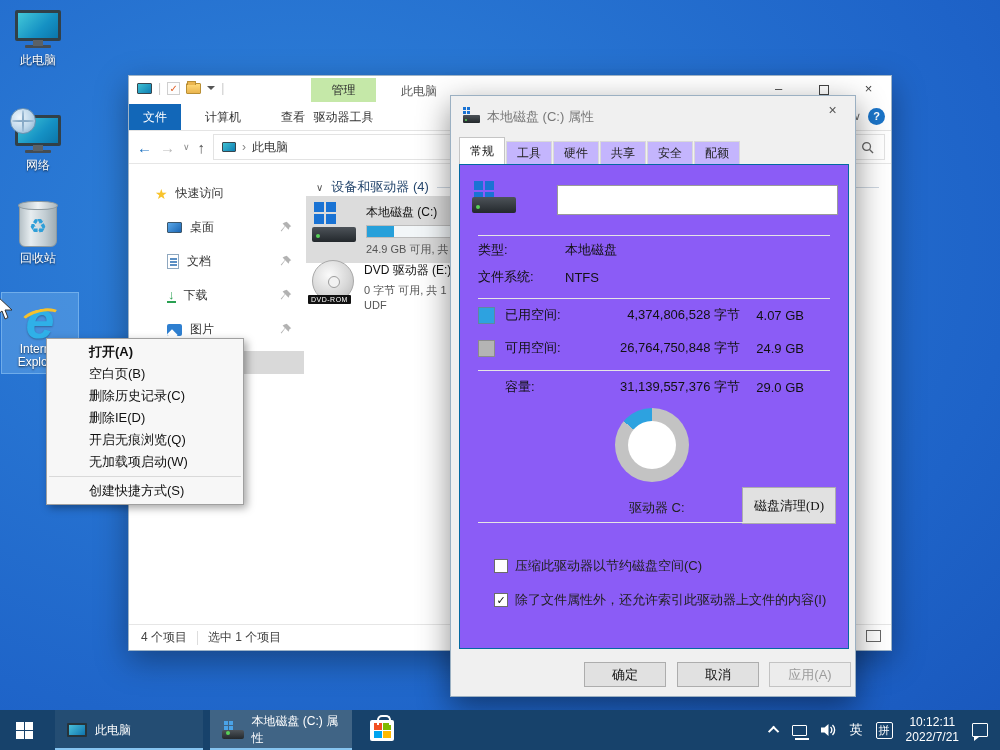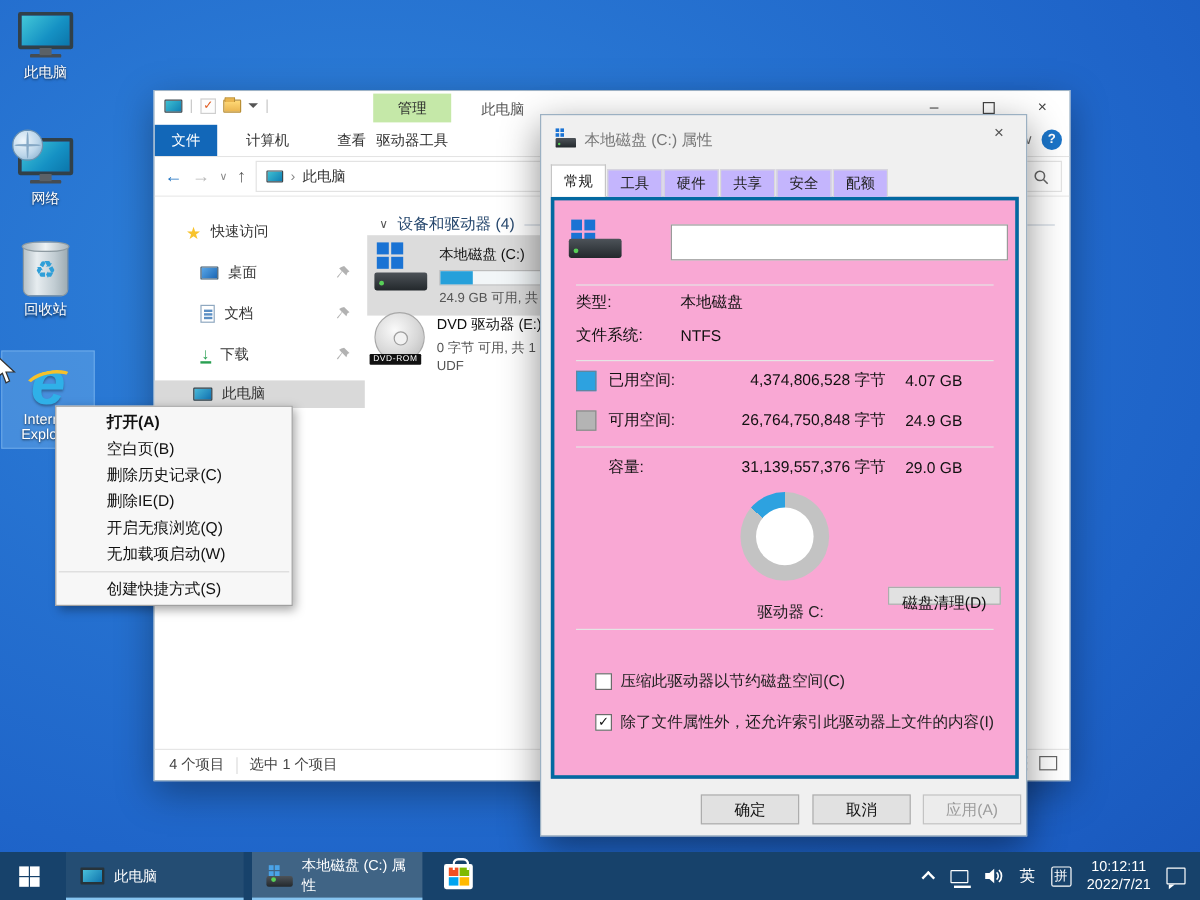--- a/index.html
+++ b/index.html
@@ -124,39 +124,39 @@
   .dlg-title { height:38px; position:relative; }
   .dlg-title .ttxt { position:absolute; left:36px; top:12px; font-size:13px; color:#777; }
   .dlg-ico { position:absolute; left:12px; top:12px; width:18px; height:15px; }
   .dlg-ico .hdd { width:17px; height:8px; bottom:0; border-radius:1px; }
   .dlg-ico .hdd:before { width:2px; height:2px; left:2px; bottom:2px; }
   .dlg-ico .winflag { width:8px; height:8px; grid-template-columns:3px 3px; grid-template-rows:3px 3px; gap:1px; top:-1px; left:0; }
   .dlg-close { position:absolute; right:0; top:0; width:45px; height:30px; text-align:center; line-height:28px; font-size:14px; color:#555; }
   .dlg-tabs { position:absolute; left:8px; top:40px; display:flex; align-items:flex-end; height:28px; z-index:2; }
   .dtab { height:23px; line-height:22px; padding:0 10px; font-size:12px; border:1px solid #d9d9d9; border-bottom:none; background:#c4b5fd; margin-right:1px; color:#222; }
   .dtab.active { height:27px; line-height:26px; background:#fff; border-color:#c5c5c5; position:relative; }
-  .dlg-page { position:absolute; left:8px; top:68px; width:390px; height:485px; background:#f9a8d4; border:3px solid #0369a1; }
+  .dlg-page { position:absolute; left:8px; top:68px; width:390px; height:485px; background:#8b5cf6; border:1px solid #0369a1; }
   .prow { position:absolute; left:0; right:0; display:flex; align-items:center; padding:0 18px; font-size:13px; color:#111; }
   .plabel { width:87px; }
   .drive-big { position:absolute; left:12px; top:16px; width:48px; height:34px; }
   .drive-big .hdd { width:44px; height:16px; }
   .drive-big .winflag { width:20px; height:20px; grid-template-columns:9px 9px; grid-template-rows:9px 9px; gap:1.5px; }
   .labelbox { position:absolute; left:97px; top:20px; width:281px; height:30px; border:1px solid #9a9a9a; background:#fff; font-size:13px; padding:0 6px; font-family:inherit; }
   .hr { position:absolute; left:18px; right:18px; height:1px; background:#e5e5e5; }
   .swatch { width:17px; height:17px; margin-right:10px; flex:0 0 auto; }
   .sw-used { background:#2da2e0; border:1px solid #5f87a0; }
   .sw-free { background:#b4b4b4; border:1px solid #8b8b8b; }
   .sp-label { width:70px; }
   .sp-bytes { flex:1; text-align:right; }
   .sp-size { width:90px; text-align:right; padding-right:26px; }
   .donut { position:absolute; left:155px; top:243px; width:74px; height:74px; border-radius:50%; }
   .donut:before { content:""; position:absolute; left:13px; top:13px; width:48px; height:48px; border-radius:50%; background:#fff; }
   .drive-c-label { position:absolute; left:169px; top:334px; font-size:13px; }
   .btn { border:1px solid #adadad; background:#e1e1e1; font-size:13px; text-align:center; color:#111; font-family:inherit; }
-  .cleanup { position:absolute; right:12px; top:322px; width:94px; height:15px; line-height:25px; }
+  .cleanup { position:absolute; right:12px; top:322px; width:94px; height:37px; line-height:25px;font-family:Liberation Serif, serif; }
   .cbrow { position:absolute; left:34px; right:10px; display:flex; align-items:center; gap:7px; font-size:13px; }
   .cbox { width:14px; height:14px; border:1px solid #6b6b6b; background:#fff; flex:0 0 auto; text-align:center; line-height:13px; font-size:11px; color:#111; }
   .dlg-footer { position:absolute; left:0; right:0; bottom:0; height:49px; }
   .fbtn { position:absolute; top:15px; width:82px; height:25px; line-height:23px; }
   .fbtn.disabled { color:#9c9c9c; background:#ececec; border-color:#c3c3c3; }
 
   
   .taskbar { position:absolute; left:0; right:0; bottom:0; height:40px; background:#17426b; z-index:30; display:flex; align-items:stretch; }
   .startbtn { width:48px; display:flex; align-items:center; justify-content:center; }
   .startlogo { display:grid; grid-template-columns:8px 8px; grid-template-rows:8px 8px; gap:1px; }
@@ -270,20 +270,27 @@
             <path d="M9 1l6 6-2.2 1-1.3 3.5L7 7 2 14l-1-1 5.5-6.3L3.5 3.3 6 2z" fill="#8a8a8a"></path>
           </svg>
       </div>
       <div class="side-row indent">
         <div class="sic-dl">↓</div>
         <span>下载</span>
         <svg class="pin" viewBox="0 0 16 16">
             <path d="M9 1l6 6-2.2 1-1.3 3.5L7 7 2 14l-1-1 5.5-6.3L3.5 3.3 6 2z" fill="#8a8a8a"></path>
           </svg>
       </div>
+      <div class="side-row indent">
+        <div class="sic-pic"></div>
+        <span>图片</span>
+        <svg class="pin" viewBox="0 0 16 16">
+            <path d="M9 1l6 6-2.2 1-1.3 3.5L7 7 2 14l-1-1 5.5-6.3L3.5 3.3 6 2z" fill="#8a8a8a"></path>
+          </svg>
+      </div>
       <div style="height:10px"></div>
       <div class="side-row sel">
         <div class="sic-pc"></div>
         <span>此电脑</span>
       </div>
     </div>
     <div class="content">
       <div class="grphdr">
         <span style="font-size:10px;color:#555">∨</span>
         <span>设备和驱动器 (4)</span>

